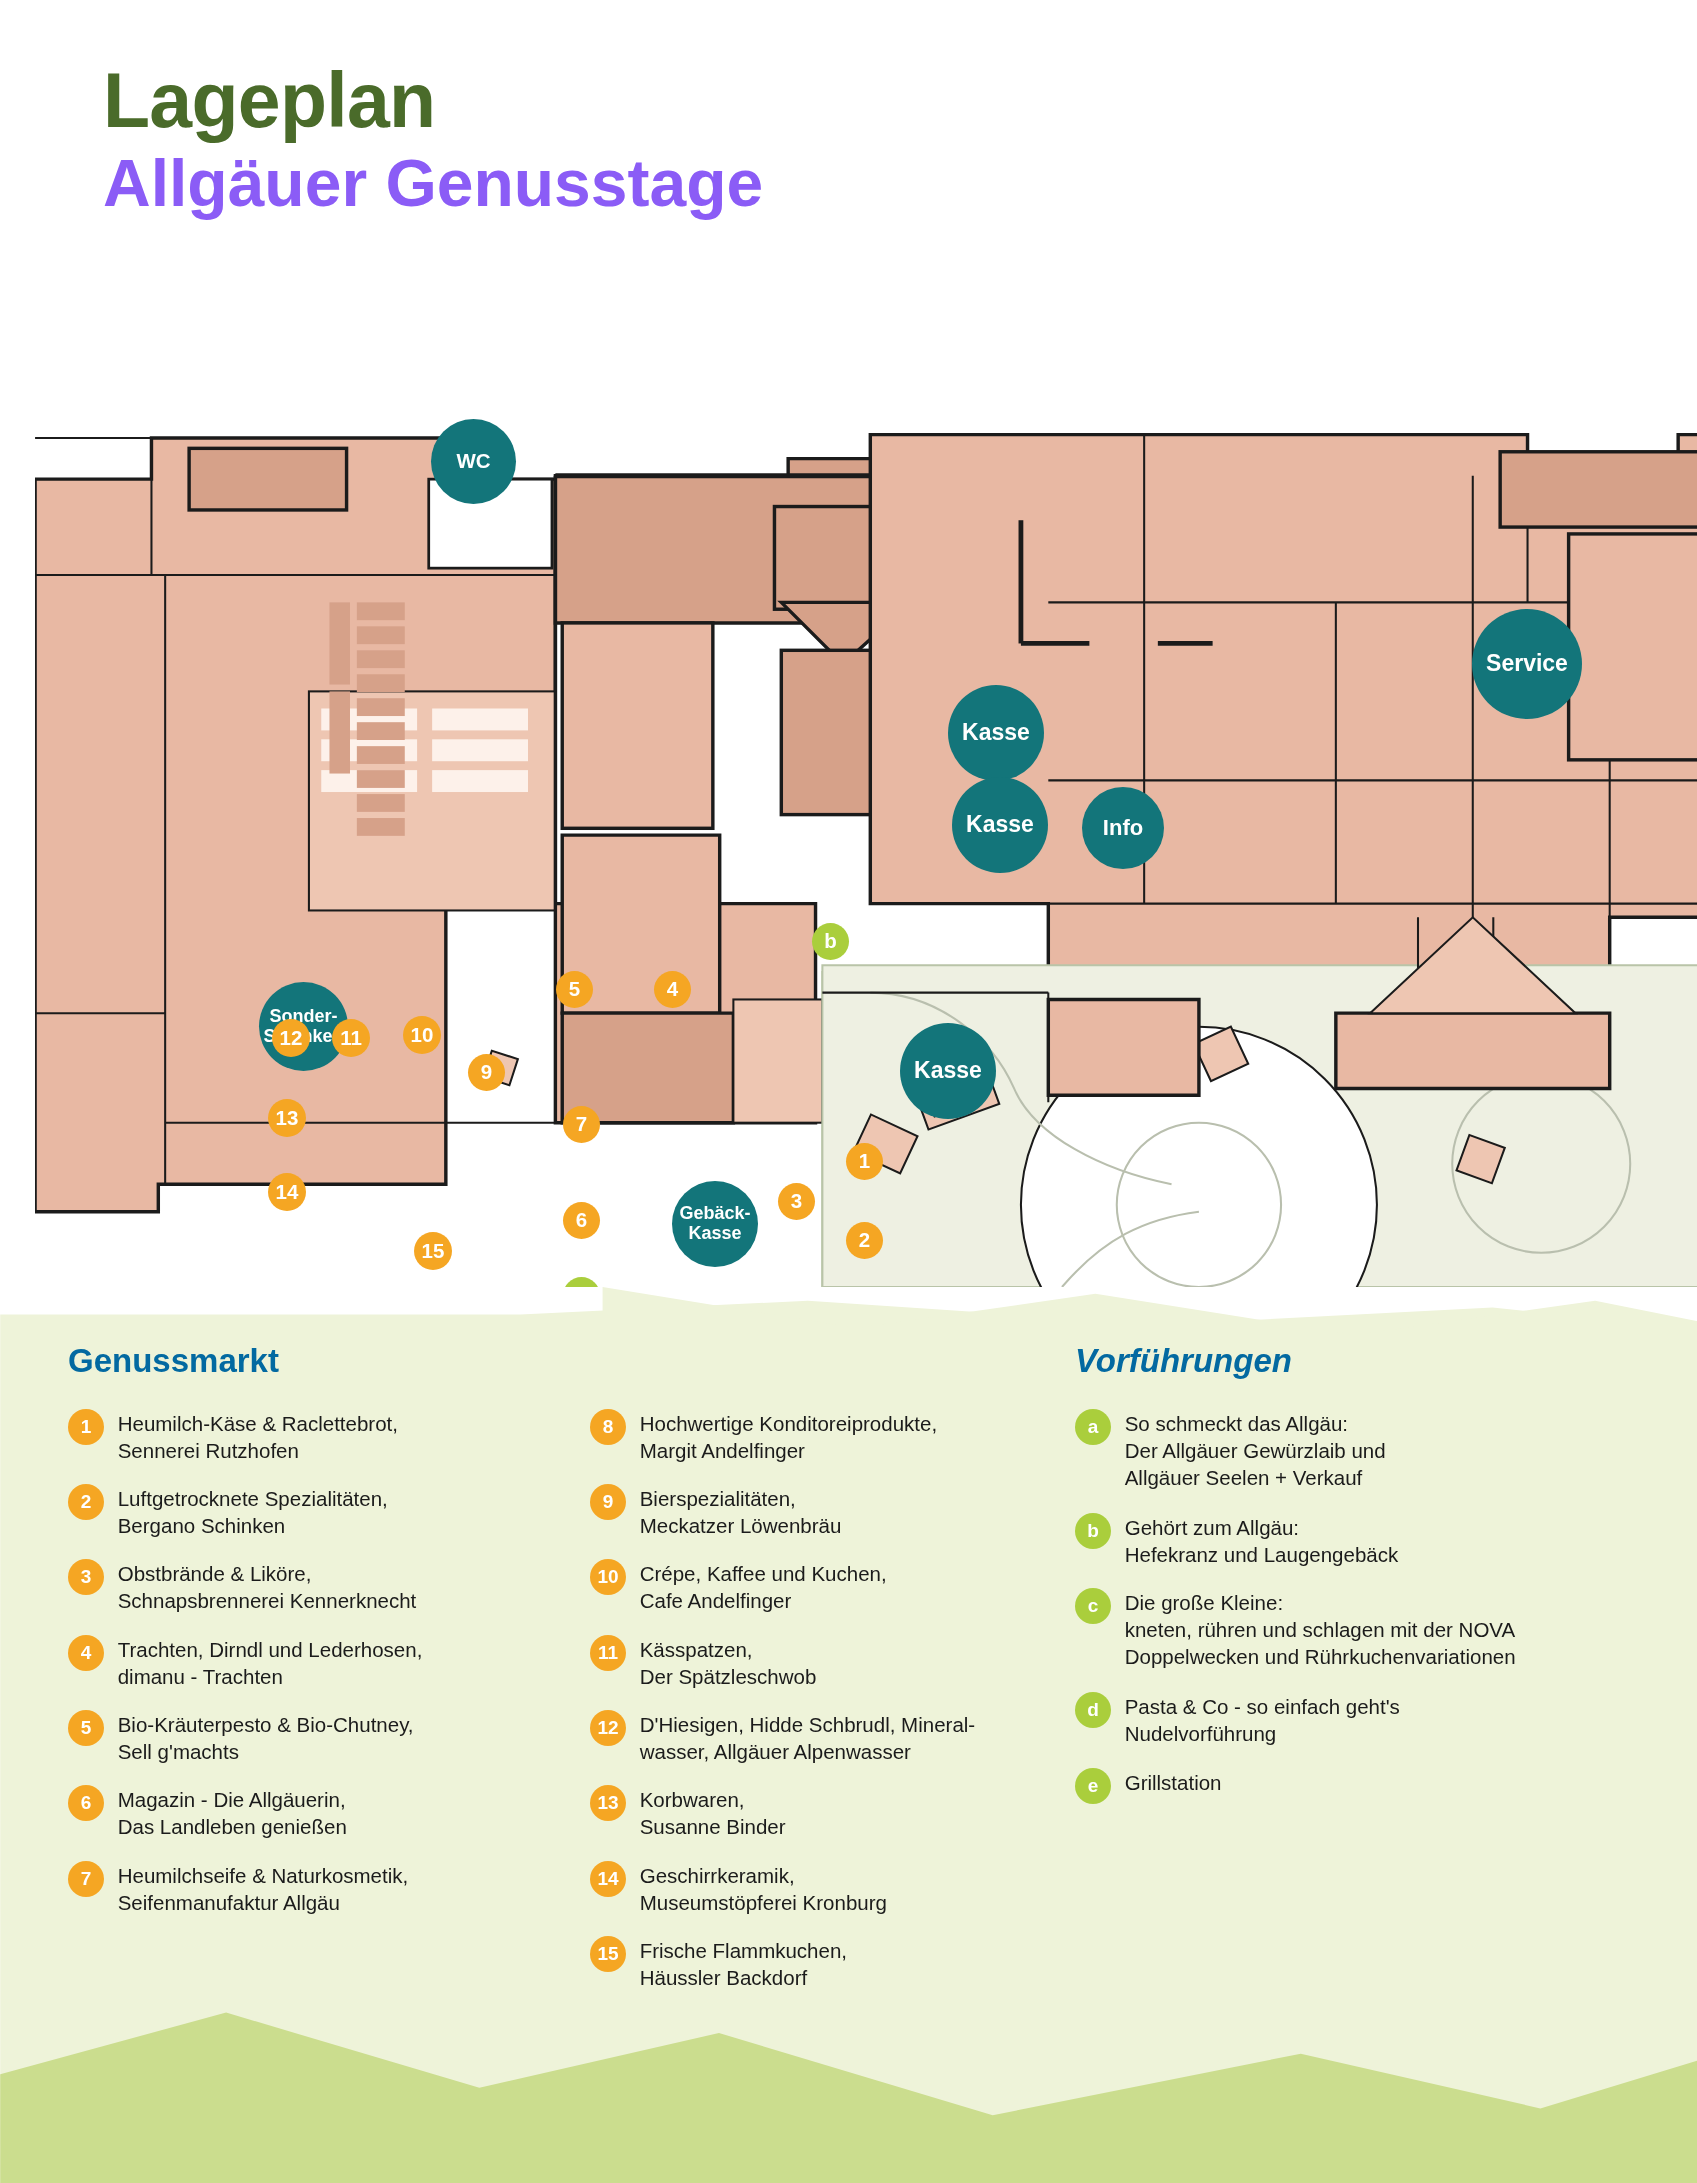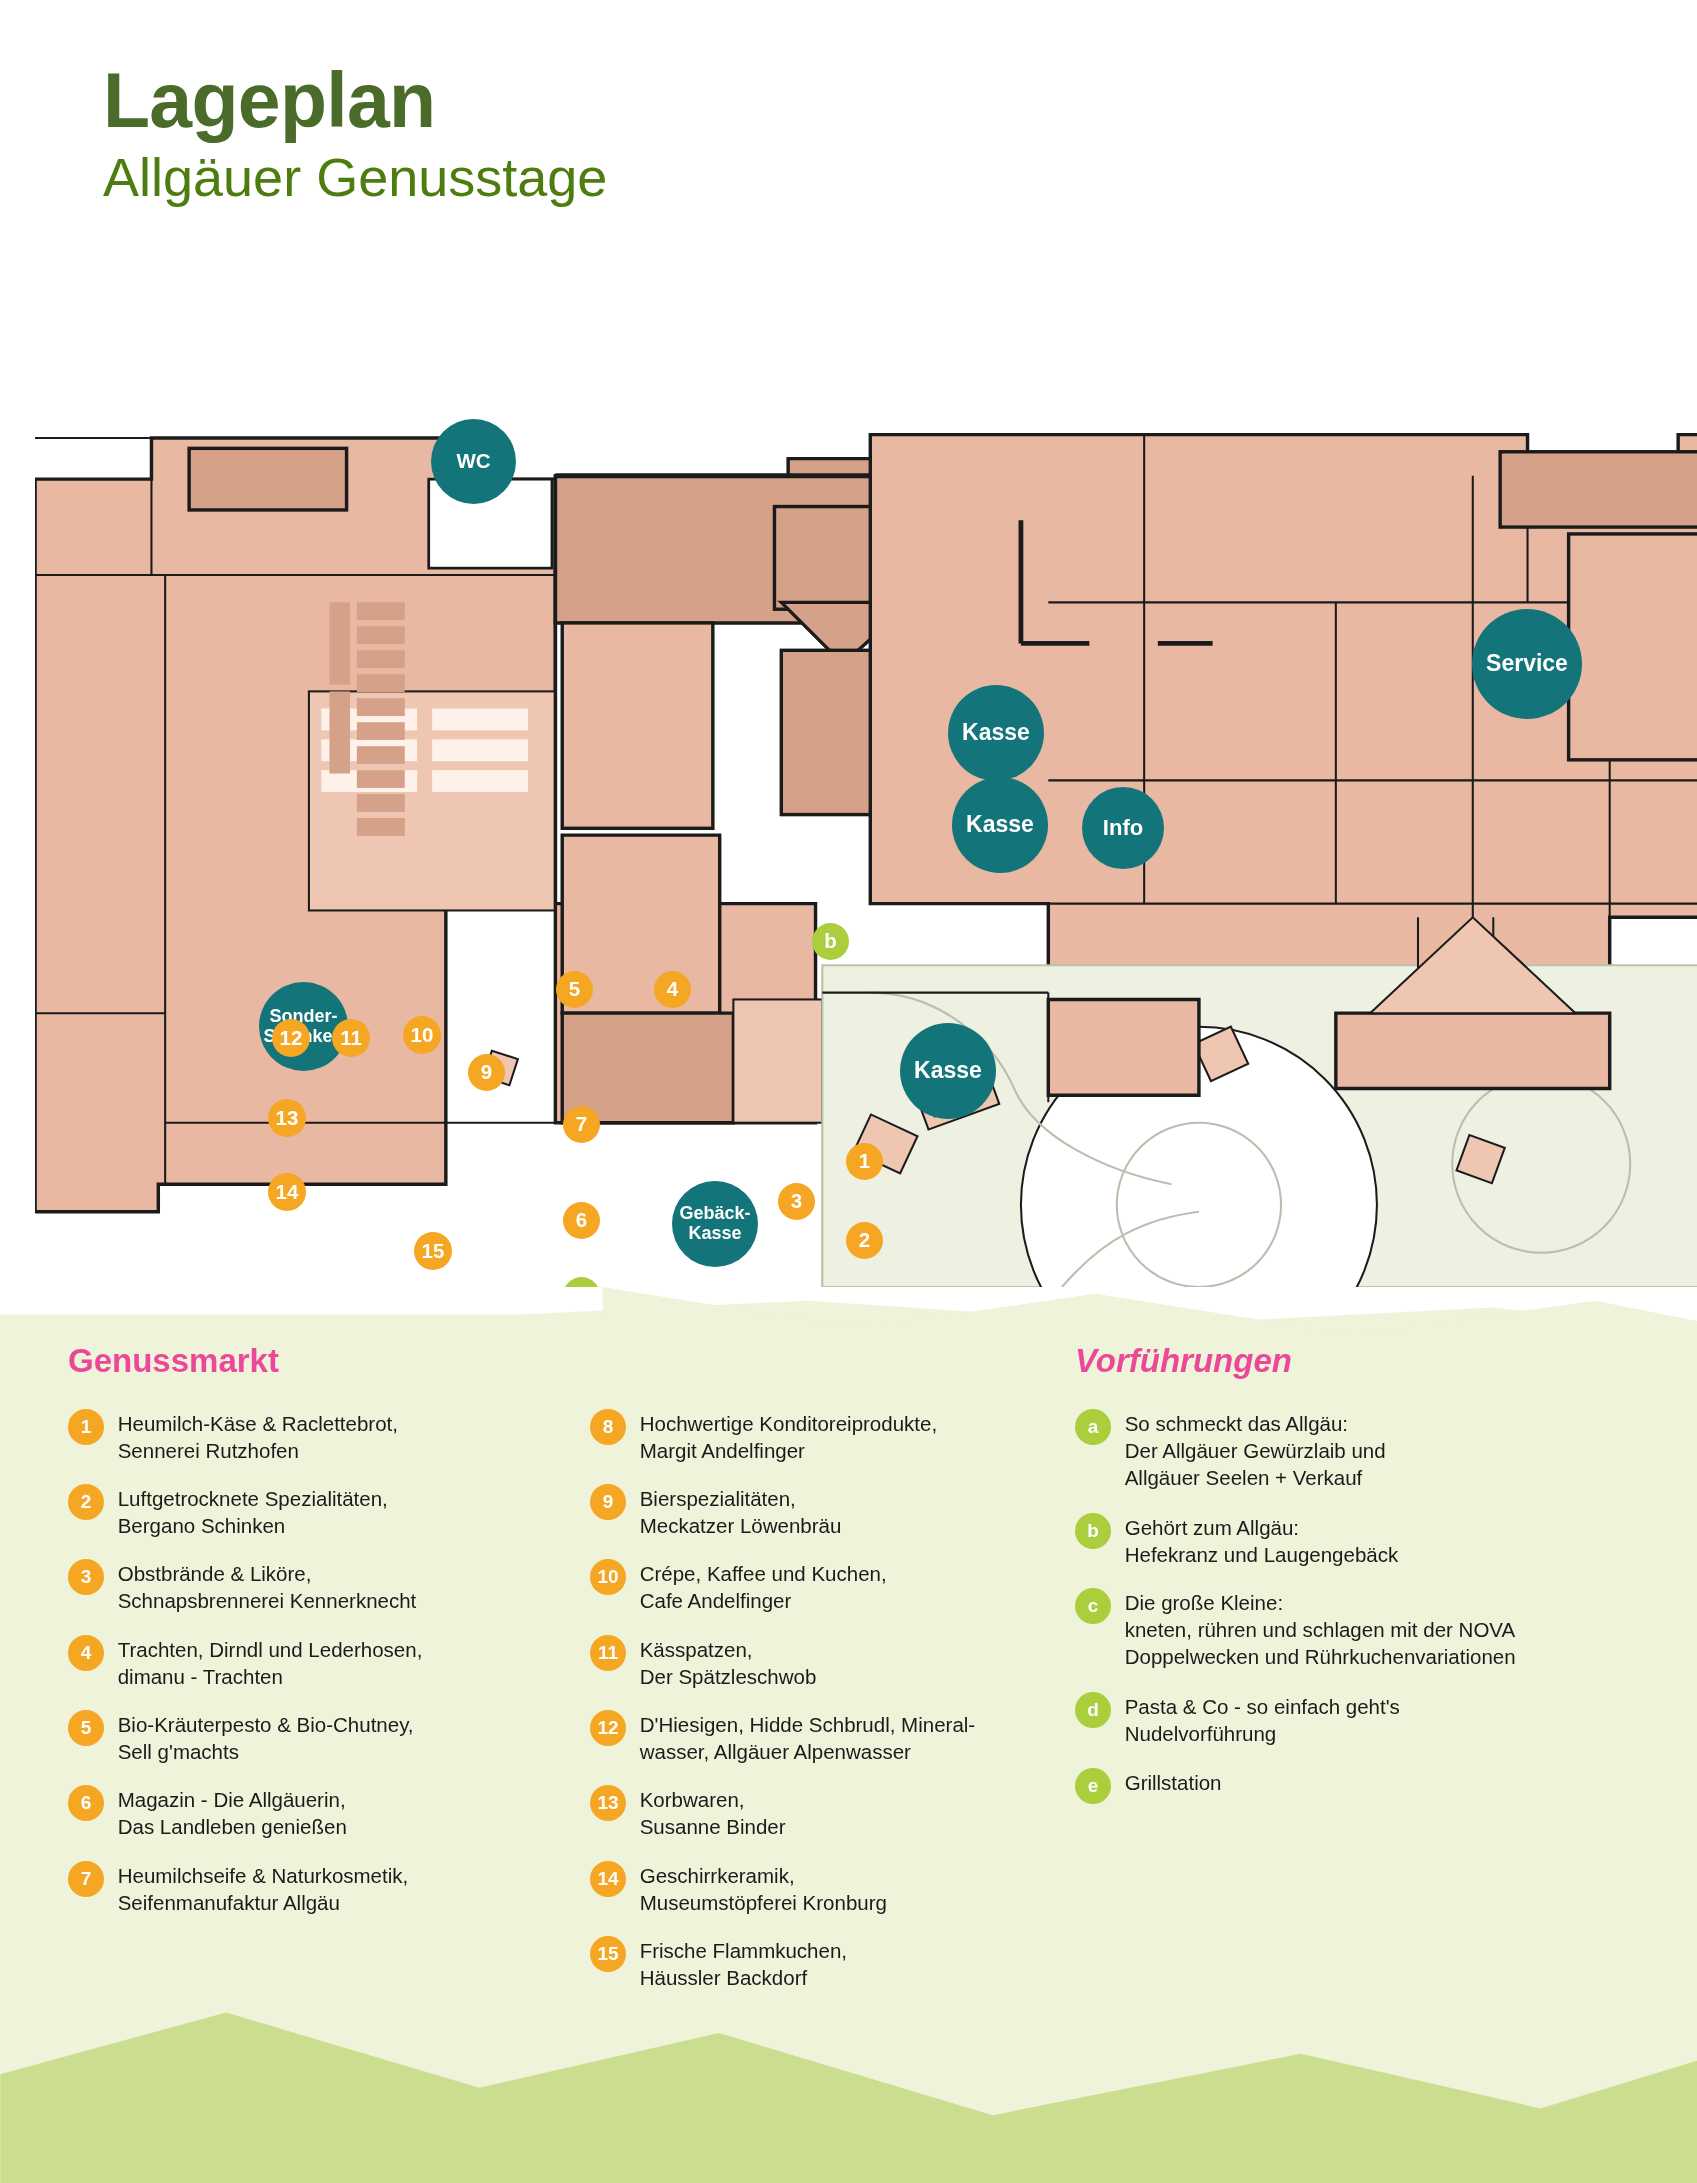--- a/index.html
+++ b/index.html
@@ -11,21 +11,21 @@
     position: relative;
     overflow: hidden;
   }
   
   .header { position:absolute; left:103px; top:62px; }
   .title-main {
     font-size: 77px; font-weight: bold; color:#4a6b2a; letter-spacing:-0.7px;
     line-height: 1.0; margin:0;
   }
   .title-sub {
-    font-size: 54px; font-weight: normal; color:#4d7c0f; line-height:1.05;
+    font-size: 66px; font-weight: bold; color:#8b5cf6; line-height:1.05;
     margin:9.6px 0 0 0;
   }
 
   
   .map {
     position:absolute; left:0; top:397px; width:1698px; height:890px;
     overflow:hidden;
     padding-left:35px;
   }
   .map svg { display:block; }
@@ -42,21 +42,21 @@
   .m-teal   { background:#13757a; color:#ffffff; }
 
   
   .legend {
     position:absolute; left:0; top:1287px; width:1698px; height:896px;
     overflow:hidden;
   }
   .legend-bg { position:absolute; left:0; top:0; width:1698px; height:896px; }
   .legend-content { position:absolute; left:0; top:0; width:1698px; height:896px; }
   .col-head {
-    font-size: 33px; font-weight:bold; color:#ec4899;
+    font-size: 33px; font-weight:bold; color:#0369a1;
   }
   .entry { position:absolute; display:flex; align-items:flex-start; }
   .entry .bullet {
     flex:0 0 auto; width:36px; height:36px; border-radius:50%;
     display:flex; align-items:center; justify-content:center;
     color:#fff; font-weight:bold; font-size:19px; margin-right:13.7px;
   }
   .b-orange { background:#f5a623; }
   .b-green  { background:#aace3c; }
   .entry .etext {

